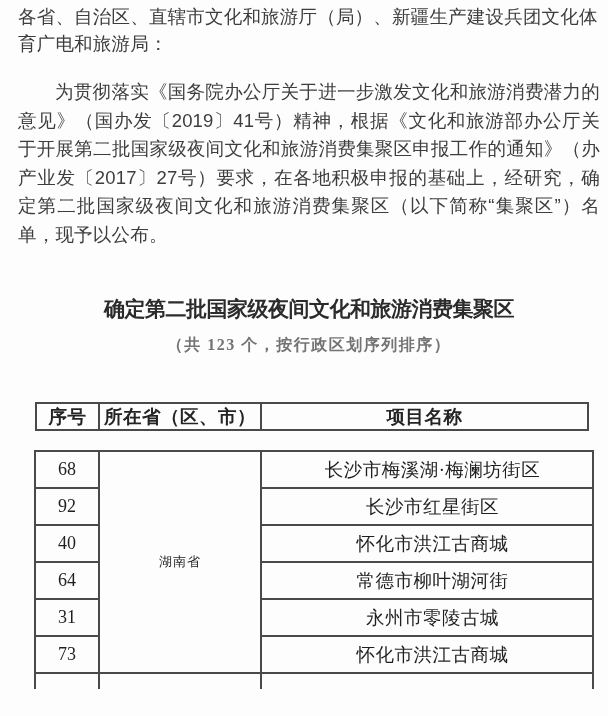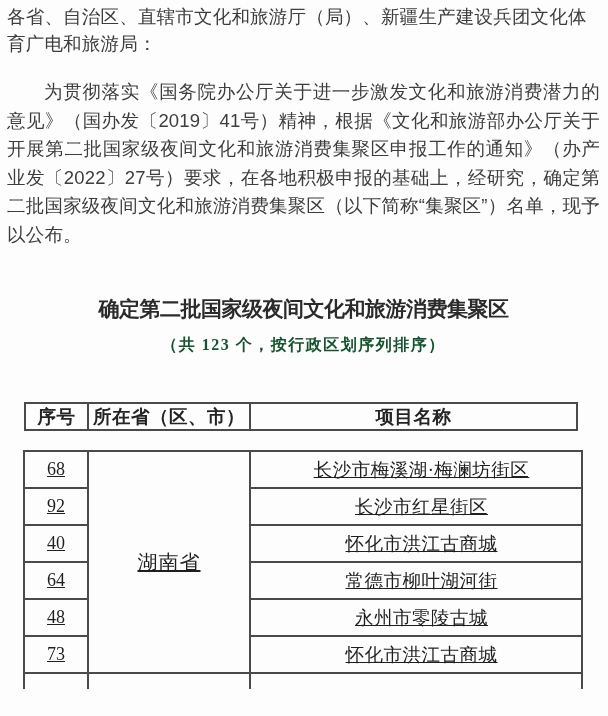--- a/index.html
+++ b/index.html
@@ -4,21 +4,21 @@
 <style>
   * { margin: 0; padding: 0; box-sizing: border-box; }
   html, body { width: 608px; }
   body {
     height: 716px;
     overflow: hidden;
     background: #fdfdfd;
     font-family: "Liberation Sans", "DejaVu Sans", sans-serif;
     color: #3d3d3d;
   }
-  .doc { padding: 3px 8px 0 7px; }
+  .doc { padding: 3px 8px 0 7px; margin-left: 11px; }
 
   .recipients {
     font-size: 18.5px;
     line-height: 27px;
     letter-spacing: 0.2px;
     color: #3d3d3d;
   }
   .para {
     margin-top: 21px;
     font-size: 18.5px;
@@ -39,21 +39,21 @@
     color: #2b2b2b;
   }
   .list-subtitle {
     margin-top: 10px;
     text-align: center;
     font-family: "Liberation Serif", "DejaVu Serif", serif;
     font-size: 16px;
     line-height: 22px;
     font-weight: 700;
     letter-spacing: 1.5px;
-    color: #14532d;
+    color: #737373;
   }
 
   table { border-collapse: collapse; table-layout: fixed; }
   td, th { border: 2px solid #4a4a4a; text-align: center; vertical-align: middle; }
 
   .tbl-header {
     width: 552px;
     margin: 46px 0 0 17px;
   }
   .tbl-header th {
@@ -66,35 +66,34 @@
   }
 
   .tbl-data {
     width: 558px;
     margin: 19px 0 0 16px;
   }
   .tbl-data td {
     height: 37px;
     font-family: "Liberation Serif", "DejaVu Serif", serif;
     color: #1f1f1f;
-    text-decoration: underline;
   }
   .cell-num  { font-size: 18px; }
-  .cell-prov { font-size: 20px; letter-spacing: 1px; }
+  .cell-prov { font-size: 13px; letter-spacing: 1px; }
   .cell-proj { font-size: 18.5px; letter-spacing: 0.5px; padding-left: 11px; }
   .row-partial td { height: 16px; border-bottom: none; }
 </style>
 </head>
 <body>
 
 <div class="doc">
 
   <div class="recipients">各省、自治区、直辖市文化和旅游厅（局）、新疆生产建设兵团文化体育广电和旅游局：</div>
 
-  <div class="para">为贯彻落实《国务院办公厅关于进一步激发文化和旅游消费潜力的意见》（国办发〔2019〕41号）精神，根据《文化和旅游部办公厅关于开展第二批国家级夜间文化和旅游消费集聚区申报工作的通知》（办产业发〔2022〕27号）要求，在各地积极申报的基础上，经研究，确定第二批国家级夜间文化和旅游消费集聚区（以下简称“集聚区”）名单，现予以公布。</div>
+  <div class="para">为贯彻落实《国务院办公厅关于进一步激发文化和旅游消费潜力的意见》（国办发〔2019〕41号）精神，根据《文化和旅游部办公厅关于开展第二批国家级夜间文化和旅游消费集聚区申报工作的通知》（办产业发〔2017〕27号）要求，在各地积极申报的基础上，经研究，确定第二批国家级夜间文化和旅游消费集聚区（以下简称“集聚区”）名单，现予以公布。</div>
 
   <div class="list-title">确定第二批国家级夜间文化和旅游消费集聚区</div>
 
   <div class="list-subtitle">（共 123 个，按行政区划序列排序）</div>
 
   <table class="tbl-header">
     <colgroup>
       <col style="width:63px">
       <col style="width:162px">
       <col style="width:327px">
@@ -126,21 +125,21 @@
     </tr>
     <tr>
       <td class="cell-num">40</td>
       <td class="cell-proj">怀化市洪江古商城</td>
     </tr>
     <tr>
       <td class="cell-num">64</td>
       <td class="cell-proj">常德市柳叶湖河街</td>
     </tr>
     <tr>
-      <td class="cell-num">48</td>
+      <td class="cell-num">31</td>
       <td class="cell-proj">永州市零陵古城</td>
     </tr>
     <tr>
       <td class="cell-num">73</td>
       <td class="cell-proj">怀化市洪江古商城</td>
     </tr>
     <tr class="row-partial">
       <td></td>
       <td></td>
       <td></td>

